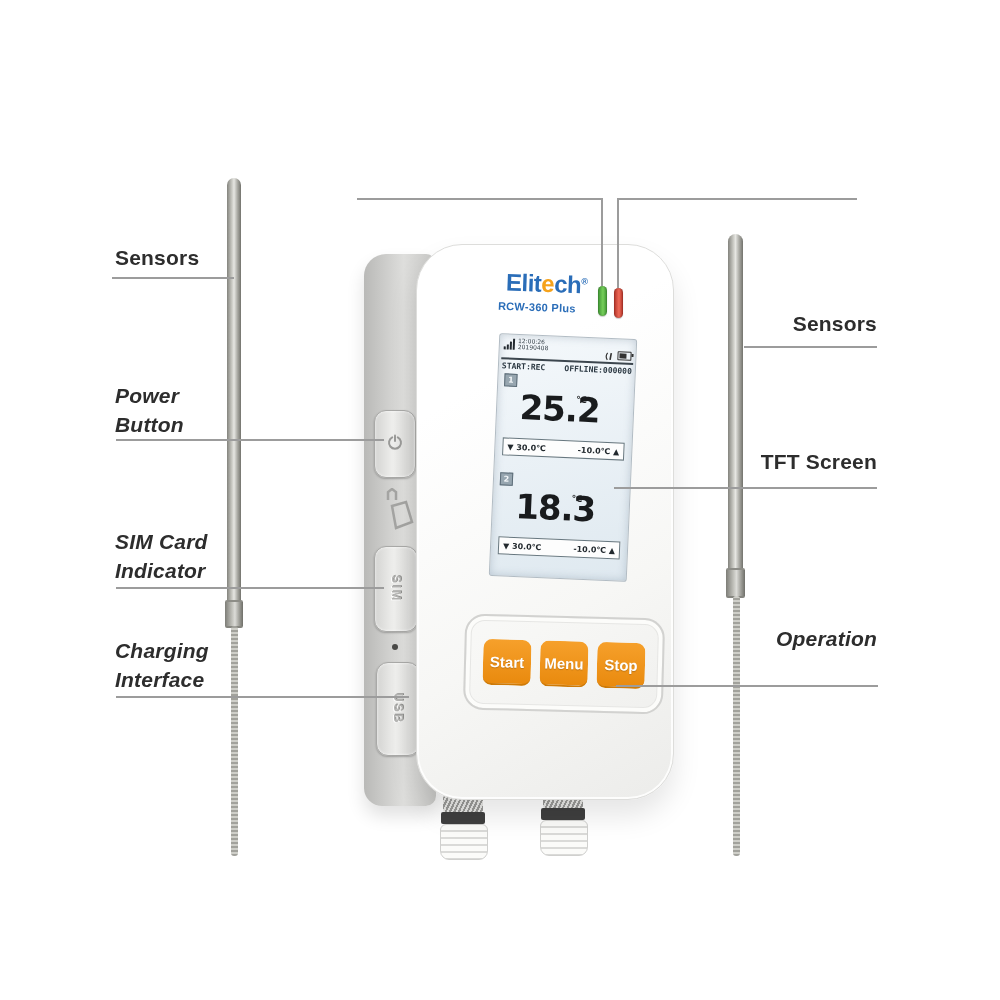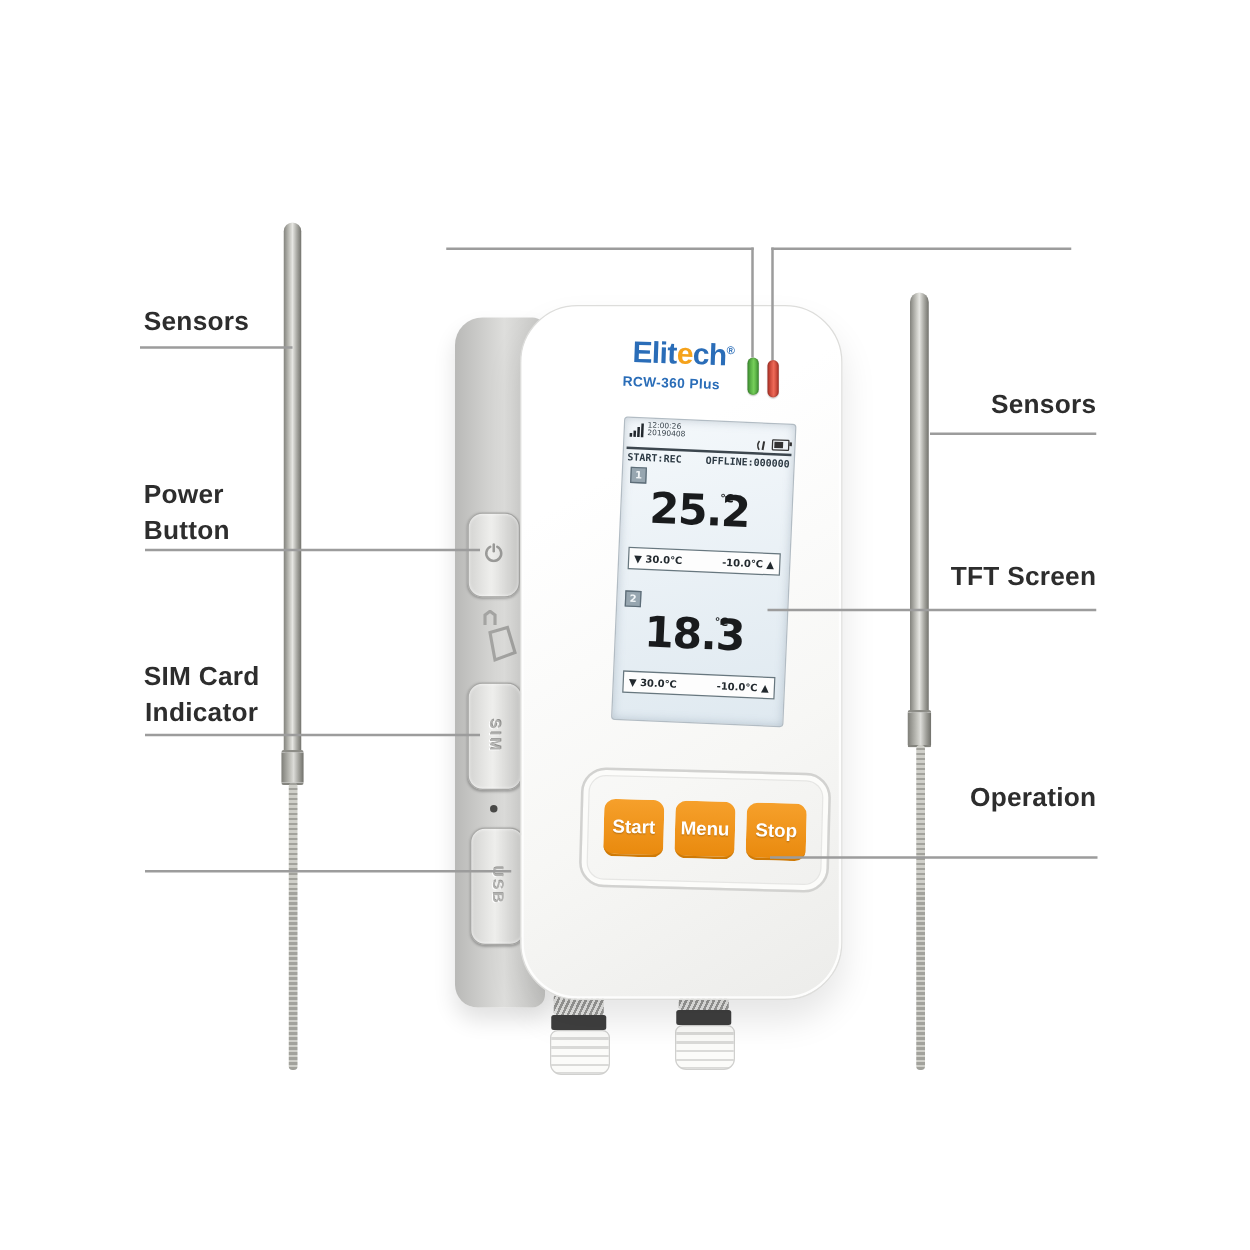--- a/index.html
+++ b/index.html
@@ -1,20 +1,20 @@
 <!DOCTYPE html>
 <html><head>
 <meta charset="utf-8">
 <style>
   html,body{margin:0;padding:0;background:#fff;}
   #canvas{position:relative;width:1000px;height:1000px;background:#fff;overflow:hidden;
           font-family:"Liberation Sans",sans-serif;}
   
   .lbl{position:absolute;font-weight:bold;font-size:21px;color:#2d2d2d;letter-spacing:.2px;}
-  .lbl.two{line-height:29px;}
+  .lbl.two{line-height:29px;font-style:italic;}
   .lbl.right{text-align:right;width:265px;}
   .hline{position:absolute;height:2px;background:#9c9c9c;}
   .vline{position:absolute;width:2px;background:#9c9c9c;}
   
   .rod{position:absolute;background:linear-gradient(90deg,#83837d 0%,#c9c9c3 35%,#e6e6e2 50%,#a9a9a3 75%,#73736d 100%);border-radius:8px 8px 2px 2px;}
   .joint{position:absolute;background:linear-gradient(90deg,#7d7d77 0%,#c2c2bc 40%,#dcdcd8 55%,#9d9d97 80%,#6f6f69 100%);border-top:2px solid #8d8d87;border-bottom:2px solid #85857f;border-radius:2px;}
   .cable{position:absolute;background:repeating-linear-gradient(0deg,#a2a29c 0 2px,#cfcfc9 2px 4px);border-radius:3px;}
   
   .bracket{position:absolute;left:364px;top:254px;width:72px;height:552px;border-radius:22px 10px 10px 18px;
            background:linear-gradient(90deg,#b9b9b7,#dededc 55%,#c6c6c4);box-shadow:0 10px 18px rgba(0,0,0,.12);}
@@ -210,25 +210,29 @@
   <div class="hline z6" style="left:616px;top:685px;width:262px;"></div>
 
 
   <div class="lbl z6" style="left:115px;top:246px;">Sensors</div>
 
   <div class="lbl two z6" style="left:115px;top:381px;">
     <div>Power</div>
     <div>Button</div>
   </div>
 
-  <div class="lbl two z6" style="left:115px;top:527px;text-align:center;">
+  <div class="lbl two z6" style="left:115px;top:527px;">
     <div>SIM Card</div>
     <div>Indicator</div>
   </div>
 
+  <div class="lbl two z6" style="left:115px;top:636px;">
+    <div>Charging</div>
+    <div>Interface</div>
+  </div>
 
   <div class="lbl right z6" style="left:612px;top:312px;">Sensors</div>
   <div class="lbl right z6" style="left:612px;top:450px;">TFT Screen</div>
 
   <div class="lbl two right z6" style="left:612px;top:624px;">
     <div>Operation</div>
   </div>
 
 </div>
 

